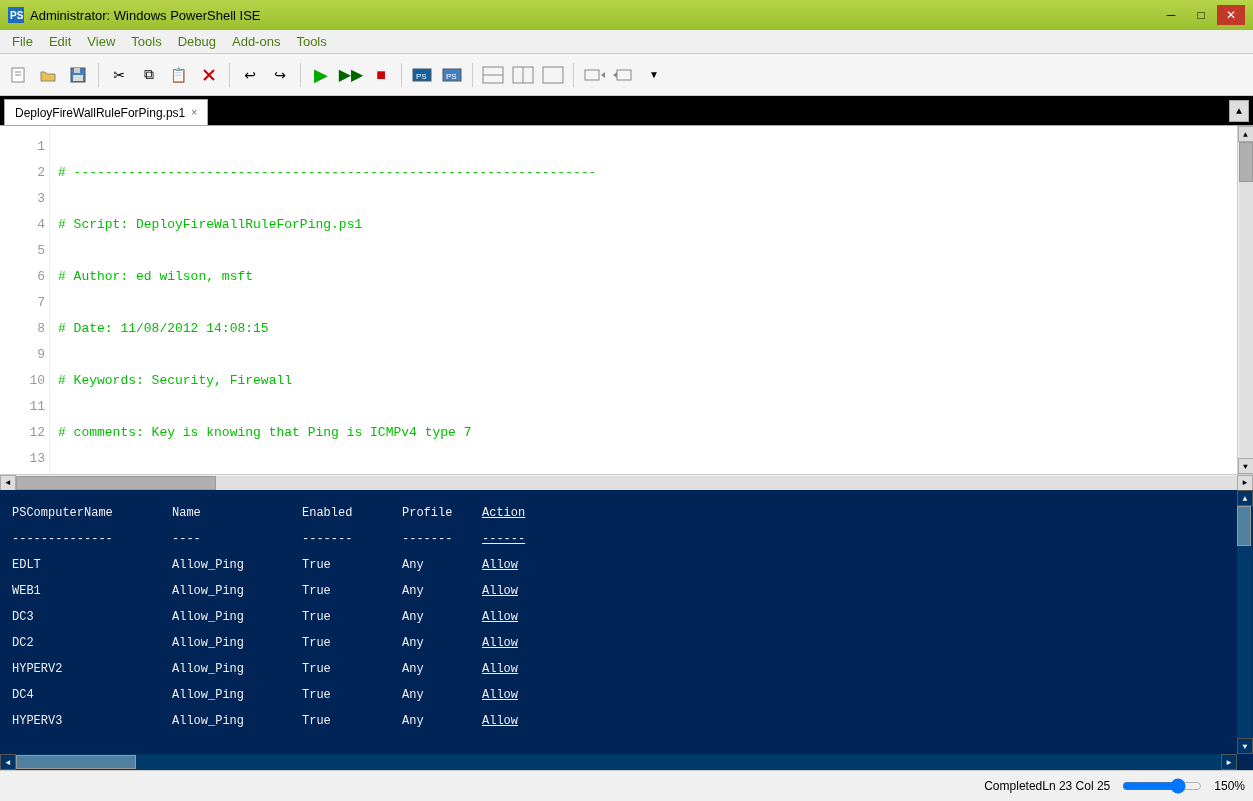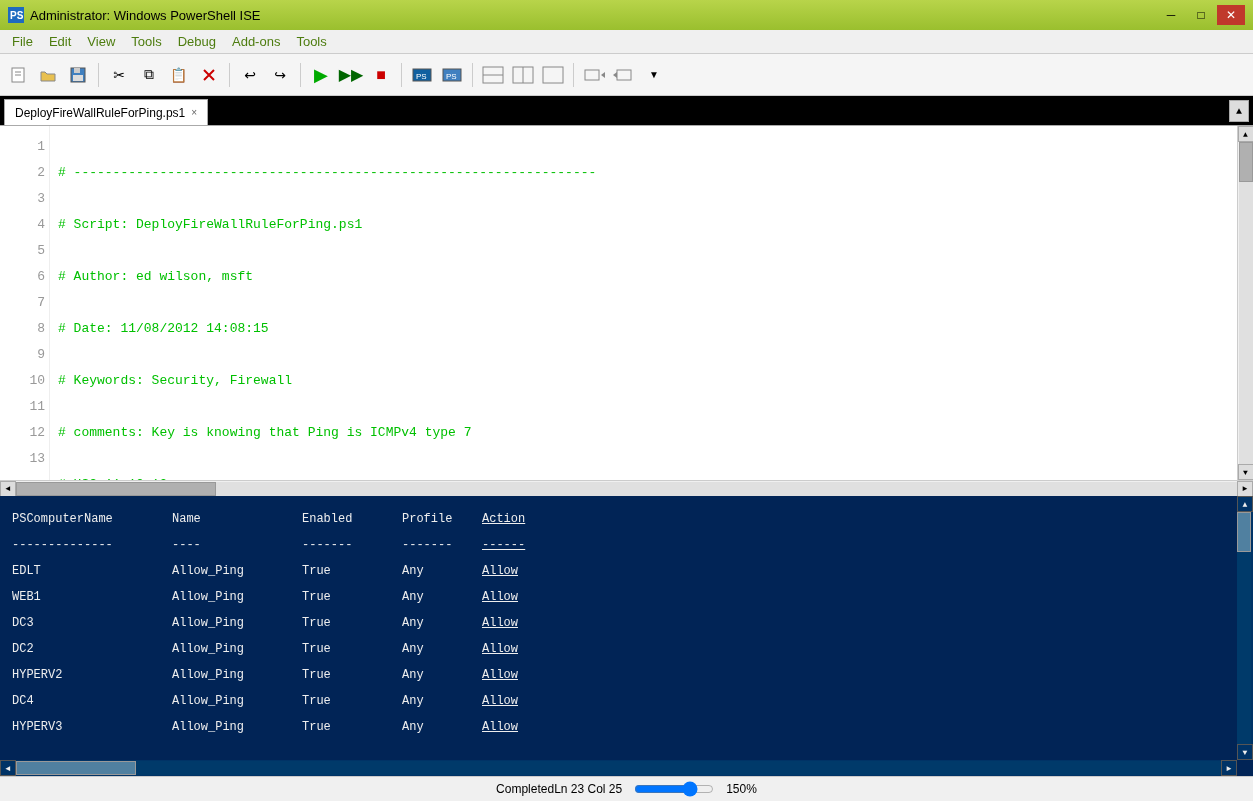--- a/index.html
+++ b/index.html
@@ -296,25 +296,25 @@
       align-items: center;
       position: absolute;
       bottom: 0;
       left: 0;
       right: 16px;
     }
 
     
     #status-bar {
       background: #f0f0f0;
-      height: 25px;
+      height: 31px;
       border-top: 1px solid #ccc;
       display: flex;
       align-items: center;
-      justify-content: center;
+      justify-content: flex-end;
       padding: 6px 8px;
       font-family: Segoe UI, Arial, sans-serif;
       font-size: 12px;
       flex-shrink: 0;
     }
     #status-right {
       display: flex;
       align-items: center;
       gap: 12px;
     }

